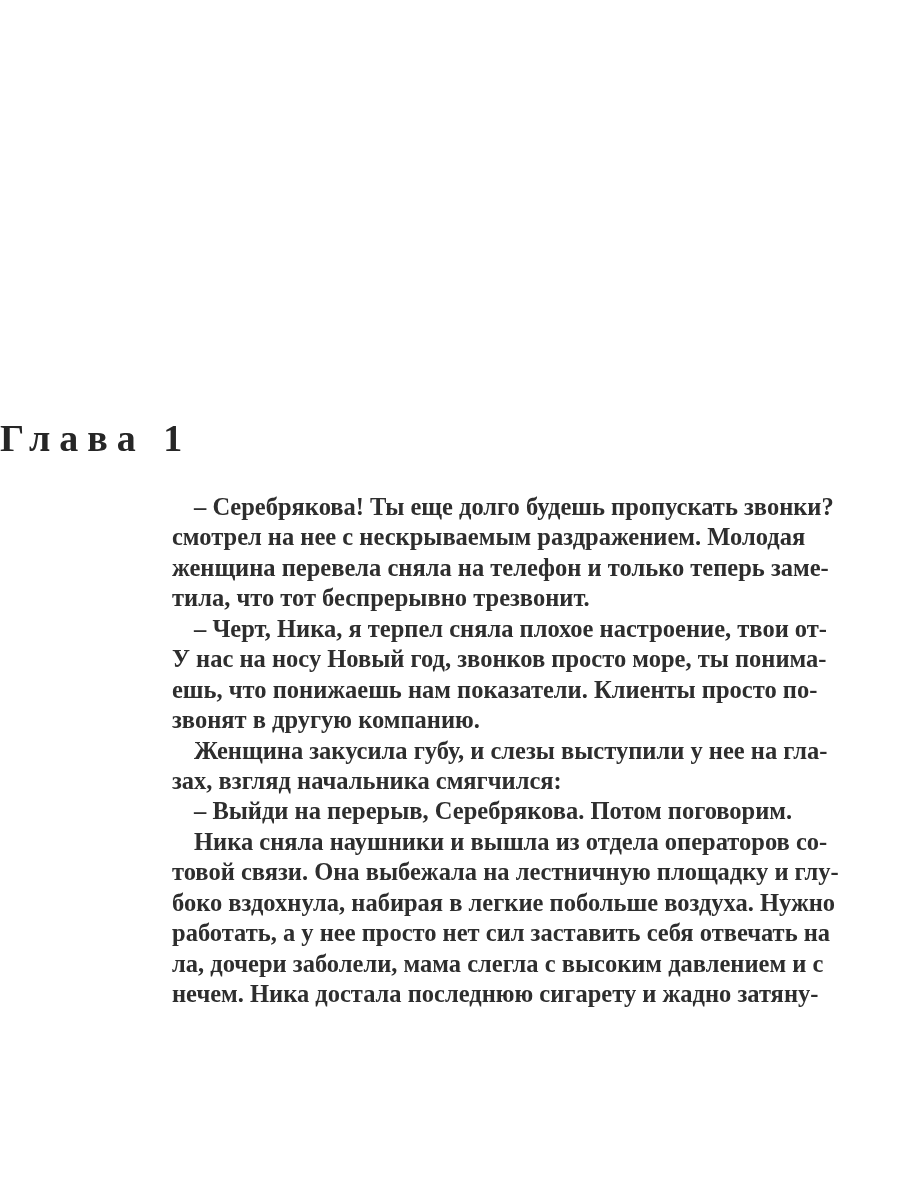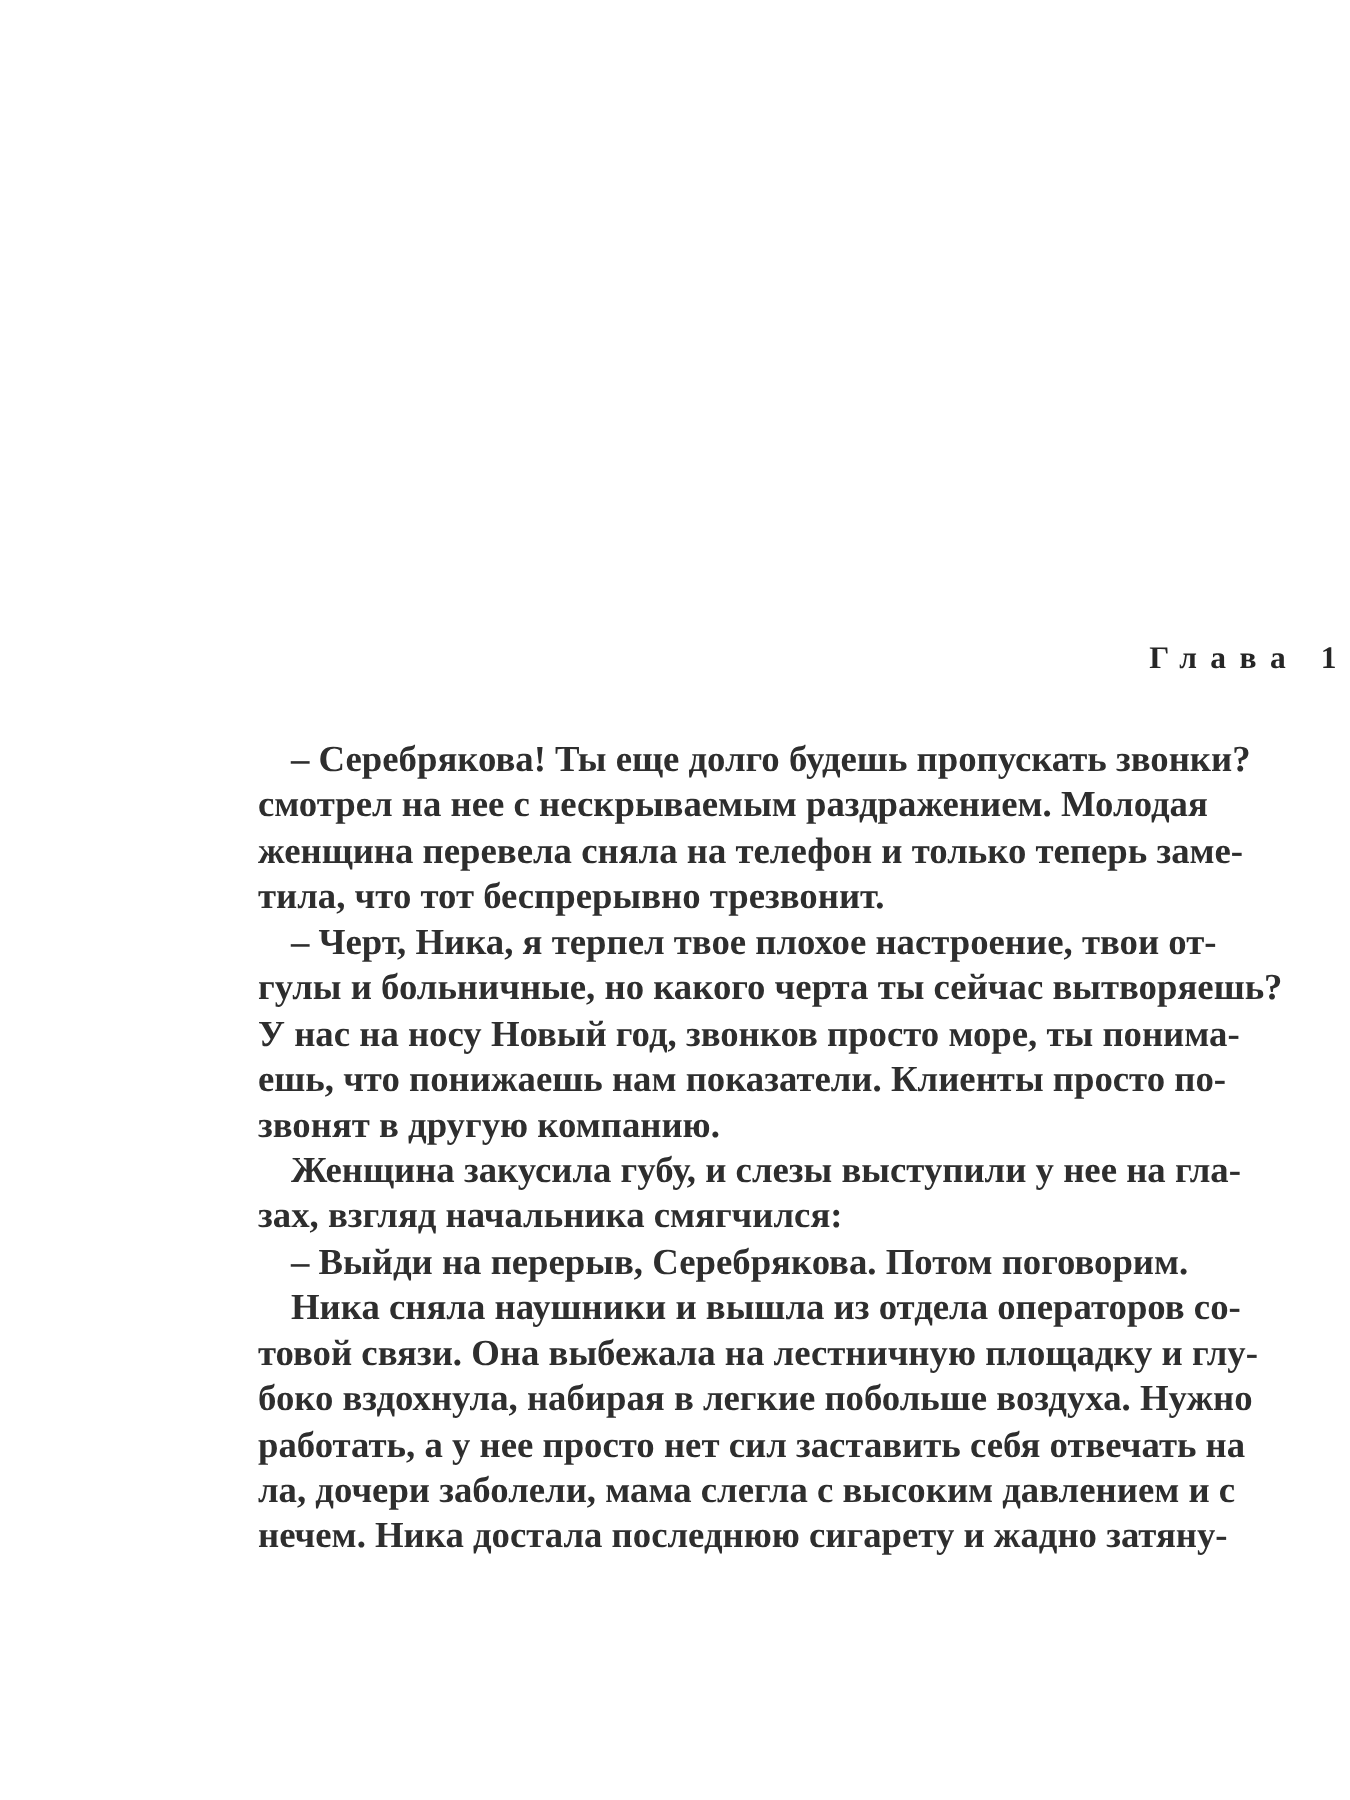--- a/index.html
+++ b/index.html
@@ -18,22 +18,22 @@
     .page {
       position: absolute;
       left: 0; top: 0;
       width: 900px; height: 1200px;
     }
     .chapter-title {
       position: absolute;
       top: 418px;
       left: 0;
       width: 900px;
-      text-align: right;
-      font-size: 21px;
+      text-align: left;
+      font-size: 38px;
       font-weight: bold;
       letter-spacing: 9px;
       color: #262626;
       line-height: 40px;
     }
     .body-text {
       position: absolute;
       top: 492px;
       left: 172px;
       width: 592px;
@@ -60,22 +60,21 @@
 <body>
 
 <div class="page">
   <div class="chapter-title">Глава 1</div>
 
   <div class="body-text">
     <span class="line indent">– Серебрякова! Ты еще долго будешь пропускать звонки?</span>
     <span class="line">смотрел на нее с нескрываемым раздражением. Молодая</span>
     <span class="line">женщина перевела сняла на телефон и только теперь заме-</span>
     <span class="line last">тила, что тот беспрерывно трезвонит.</span>
-    <span class="line indent">– Черт, Ника, я терпел твое плохое настроение, твои от-</span>
-    <span class="line">гулы и больничные, но какого черта ты сейчас вытворяешь?</span>
+    <span class="line indent">– Черт, Ника, я терпел сняла плохое настроение, твои от-</span>
     <span class="line">У нас на носу Новый год, звонков просто море, ты понима-</span>
     <span class="line">ешь, что понижаешь нам показатели. Клиенты просто по-</span>
     <span class="line last">звонят в другую компанию.</span>
     <span class="line indent">Женщина закусила губу, и слезы выступили у нее на гла-</span>
     <span class="line last">зах, взгляд начальника смягчился:</span>
     <span class="line indent">– Выйди на перерыв, Серебрякова. Потом поговорим.</span>
     <span class="line indent">Ника сняла наушники и вышла из отдела операторов со-</span>
     <span class="line">товой связи. Она выбежала на лестничную площадку и глу-</span>
     <span class="line">боко вздохнула, набирая в легкие побольше воздуха. Нужно</span>
     <span class="line">работать, а у нее просто нет сил заставить себя отвечать на</span>

